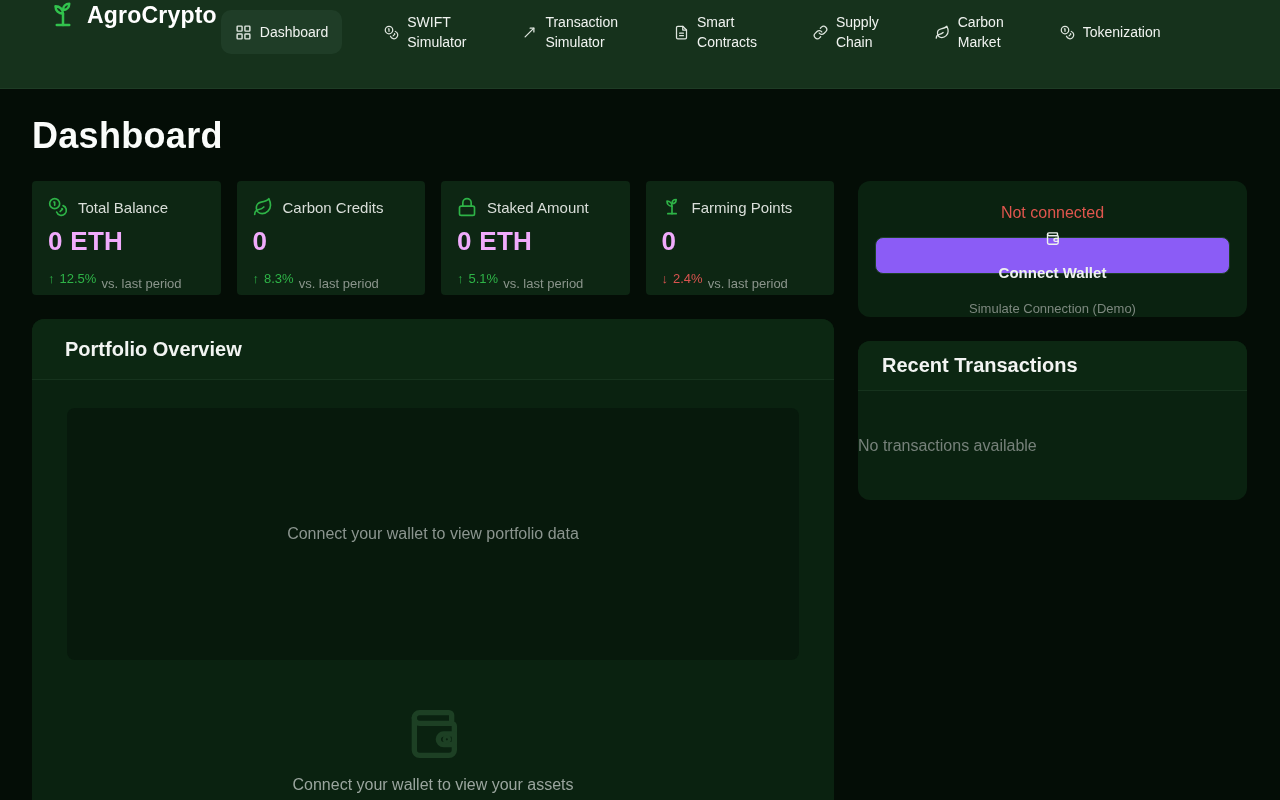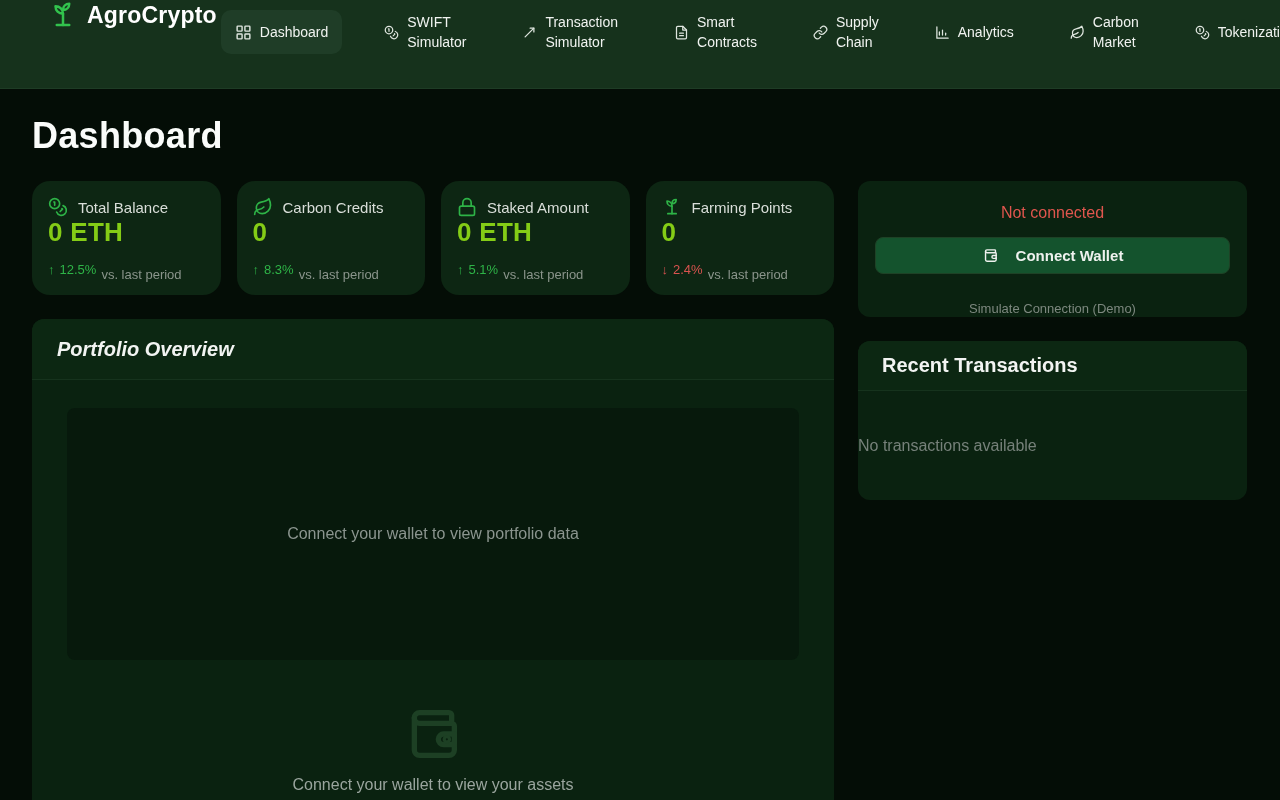--- a/index.html
+++ b/index.html
@@ -57,29 +57,30 @@
   }
 
   
   .stats-grid {
     display:grid;
     grid-template-columns:repeat(4,1fr);
     gap:16px;
   }
   .stat-card {
     background:#0d2613;
-    border-radius:18px;
+    border-radius:4px;
     padding:16px;
     height:114px;
   }
   .stat-head { display:flex; align-items:center; gap:10px; }
   .stat-icon { color:#2eb347; flex-shrink:0; }
   .stat-label { font-size:15px; color:#d9ded9; }
   .stat-value {
-    font-size:26px; font-weight:700; color:#84cc16;
+    margin-top:9px;
+    font-size:26px; font-weight:700; color:#f0abfc;
     letter-spacing:.3px;
   }
   .stat-change {
     margin-top:8px;
     display:flex; align-items:center; gap:5px;
     font-size:13px;
   }
   .stat-change .arrow, .stat-change .pct { font-weight:500; }
   .stat-change.dir-up .arrow, .stat-change.dir-up .pct { color:#2eb347; }
   .stat-change.dir-down .arrow, .stat-change.dir-down .pct { color:#d9534f; }
@@ -104,49 +105,50 @@
   .connect-panel { padding:17px; height:136px; }
   .connect-status {
     text-align:center;
     color:#e0564e;
     font-size:16px;
     margin-top:6px;
   }
   .connect-btn {
     margin-top:15px;
     width:100%; height:37px;
-    background:#14532d;
+    background:#8b5cf6;
     border:1px solid #1e4226;
     border-radius:8px;
     color:#eef2ee;
     font-family:"Liberation Sans", sans-serif;
     font-size:15px; font-weight:600;
     display:flex; align-items:center; justify-content:center; gap:17px;
     cursor:pointer;
+    flex-direction:column;
   }
   .connect-demo {
     margin-top:27px;
     text-align:center;
     color:#7d887f;
     font-size:13px;
     cursor:pointer;
   }
 
   
   .transactions-panel { margin-top:24px; }
   .transactions-empty {
     height:109px;
     display:flex; align-items:center; justify-content:flex-start;
     color:#76817a;
     font-size:16px;
   }
 
   
   .portfolio-panel { margin-top:24px; height:560px; }
-  .portfolio-header { height:61px; padding:0 25px;font-style:italic; }
+  .portfolio-header { height:61px; padding:0 33px; }
   .portfolio-body { padding:28px 35px 0; }
   .chart-placeholder {
     height:252px;
     background:#07190c;
     border-radius:8px;
     display:flex; align-items:center; justify-content:center;
     color:#8b958f;
     font-size:16px;
   }
   .assets-empty {
@@ -226,31 +228,20 @@
     <div class="nav-item">
       <span class="nav-icon">
         <svg width="15" height="15" viewBox="0 0 24 24" fill="none" stroke="currentColor" stroke-width="2" stroke-linecap="round" stroke-linejoin="round">
           <path d="M10 13a5 5 0 0 0 7.54.54l3-3a5 5 0 0 0-7.07-7.07l-1.72 1.71"></path>
           <path d="M14 11a5 5 0 0 0-7.54-.54l-3 3a5 5 0 0 0 7.07 7.07l1.71-1.71"></path>
         </svg>
       </span>
       <span class="nav-label">Supply Chain</span>
     </div>
 
-    <div class="nav-item single">
-      <span class="nav-icon">
-        <svg width="15" height="15" viewBox="0 0 24 24" fill="none" stroke="currentColor" stroke-width="2" stroke-linecap="round" stroke-linejoin="round">
-          <path d="M3 3v18h18"></path>
-            <path d="M7 16v-5"></path>
-            <path d="M12 16V8"></path>
-            <path d="M17 16v-3"></path>
-        </svg>
-      </span>
-      <span class="nav-label">Analytics</span>
-    </div>
 
     <div class="nav-item">
       <span class="nav-icon">
         <svg width="15" height="15" viewBox="0 0 24 24" fill="none" stroke="currentColor" stroke-width="2" stroke-linecap="round" stroke-linejoin="round">
           <path d="M11 20A7 7 0 0 1 9.8 6.1C15.5 5 17 4.48 19 2c1 2 2 4.18 2 8 0 5.5-4.78 10-10 10Z"></path>
           <path d="M2 21c0-3 1.85-5.36 5.08-6C9.5 14.52 12 13 13 12"></path>
         </svg>
       </span>
       <span class="nav-label">Carbon Market</span>
     </div>

